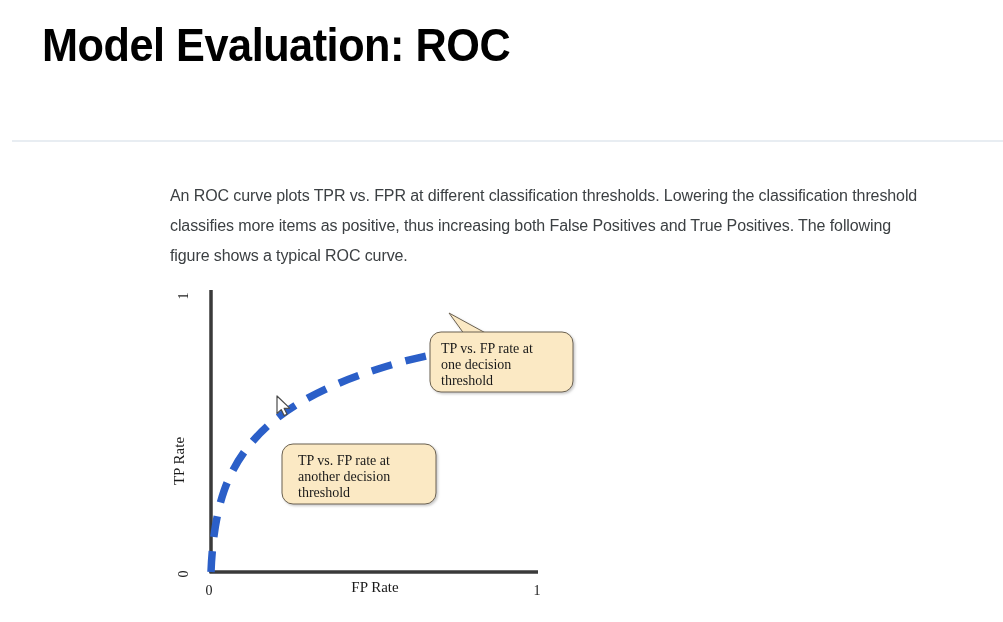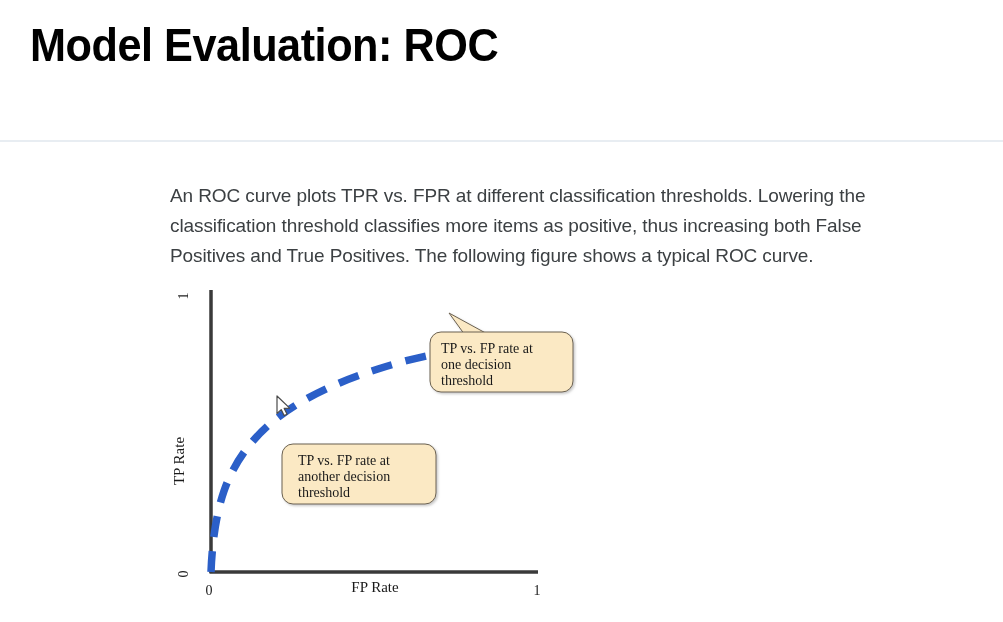--- a/index.html
+++ b/index.html
@@ -11,21 +11,21 @@
     height: 622px;
     background: #ffffff;
     font-family: "Liberation Sans", sans-serif;
     overflow: hidden;
     position: relative;
   }
 
   
   .page-header {
     position: absolute;
-    left: 0;
+    left: 12px;
     top: 0;
     width: 907px;
     height: 141px;
     background: #ffffff;
     box-sizing: border-box;
   }
   .page-title {
     position: absolute;
     left: 30px;
     top: 18px;
@@ -50,21 +50,21 @@
   
   .content-body {
     position: absolute;
     left: 170px;
     top: 181px;
     width: 760px;
   }
   .body-paragraph {
     margin: 0;
     font-family: "Liberation Sans", sans-serif;
-    font-size: 19px;
+    font-size: 16px;
     line-height: 30px;
     color: #3c4043;
     letter-spacing: -0.1px;
   }
 
   
   .roc-figure {
     position: absolute;
     left: 170px;
     top: 286px;

